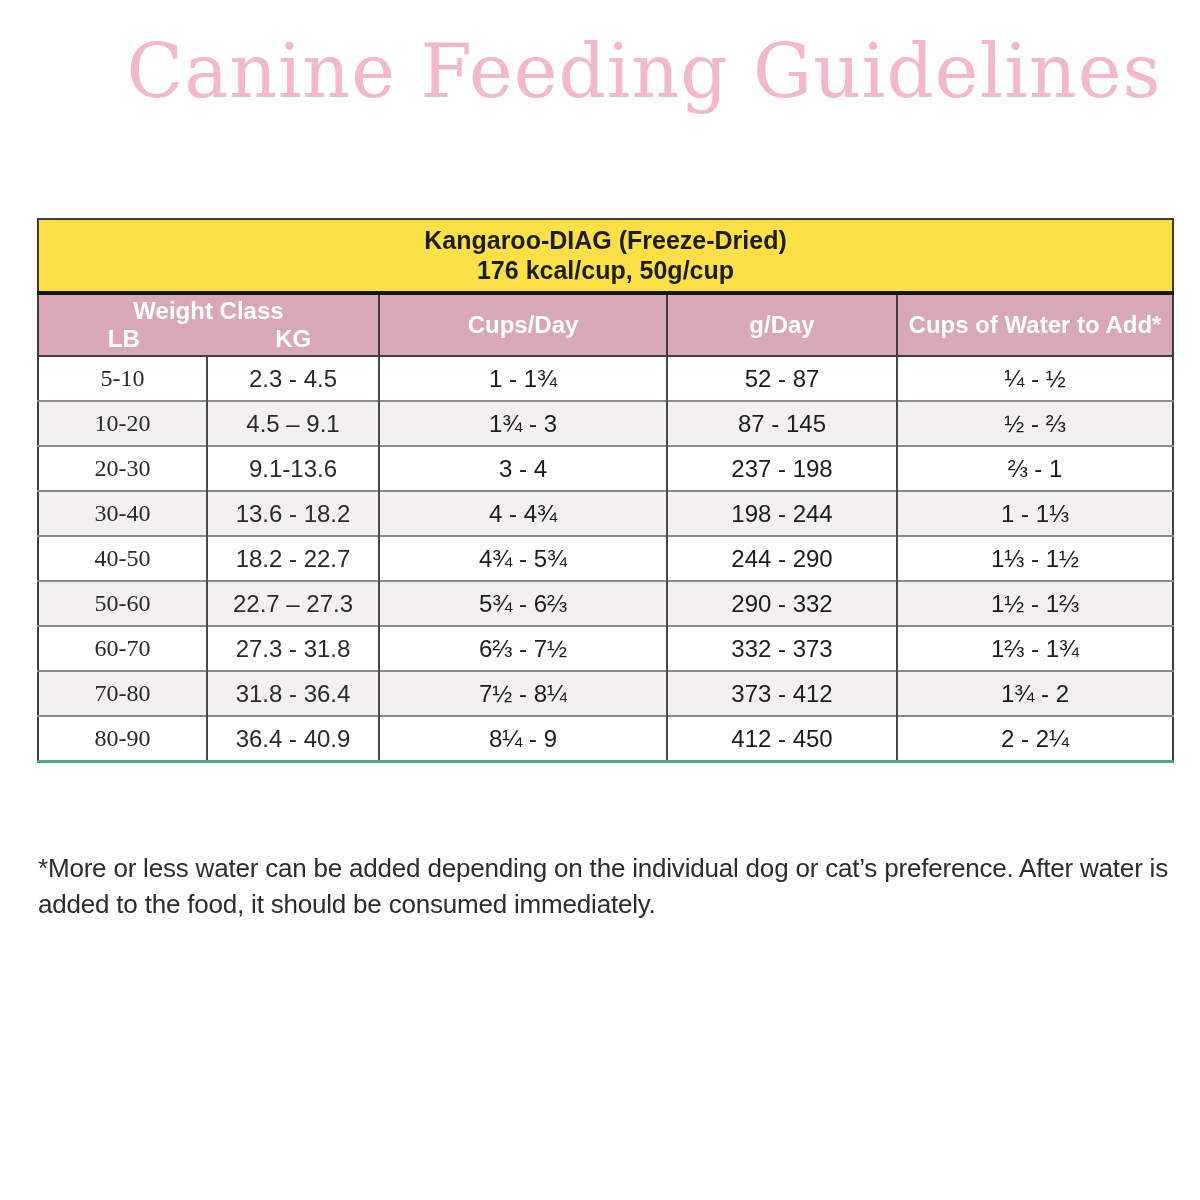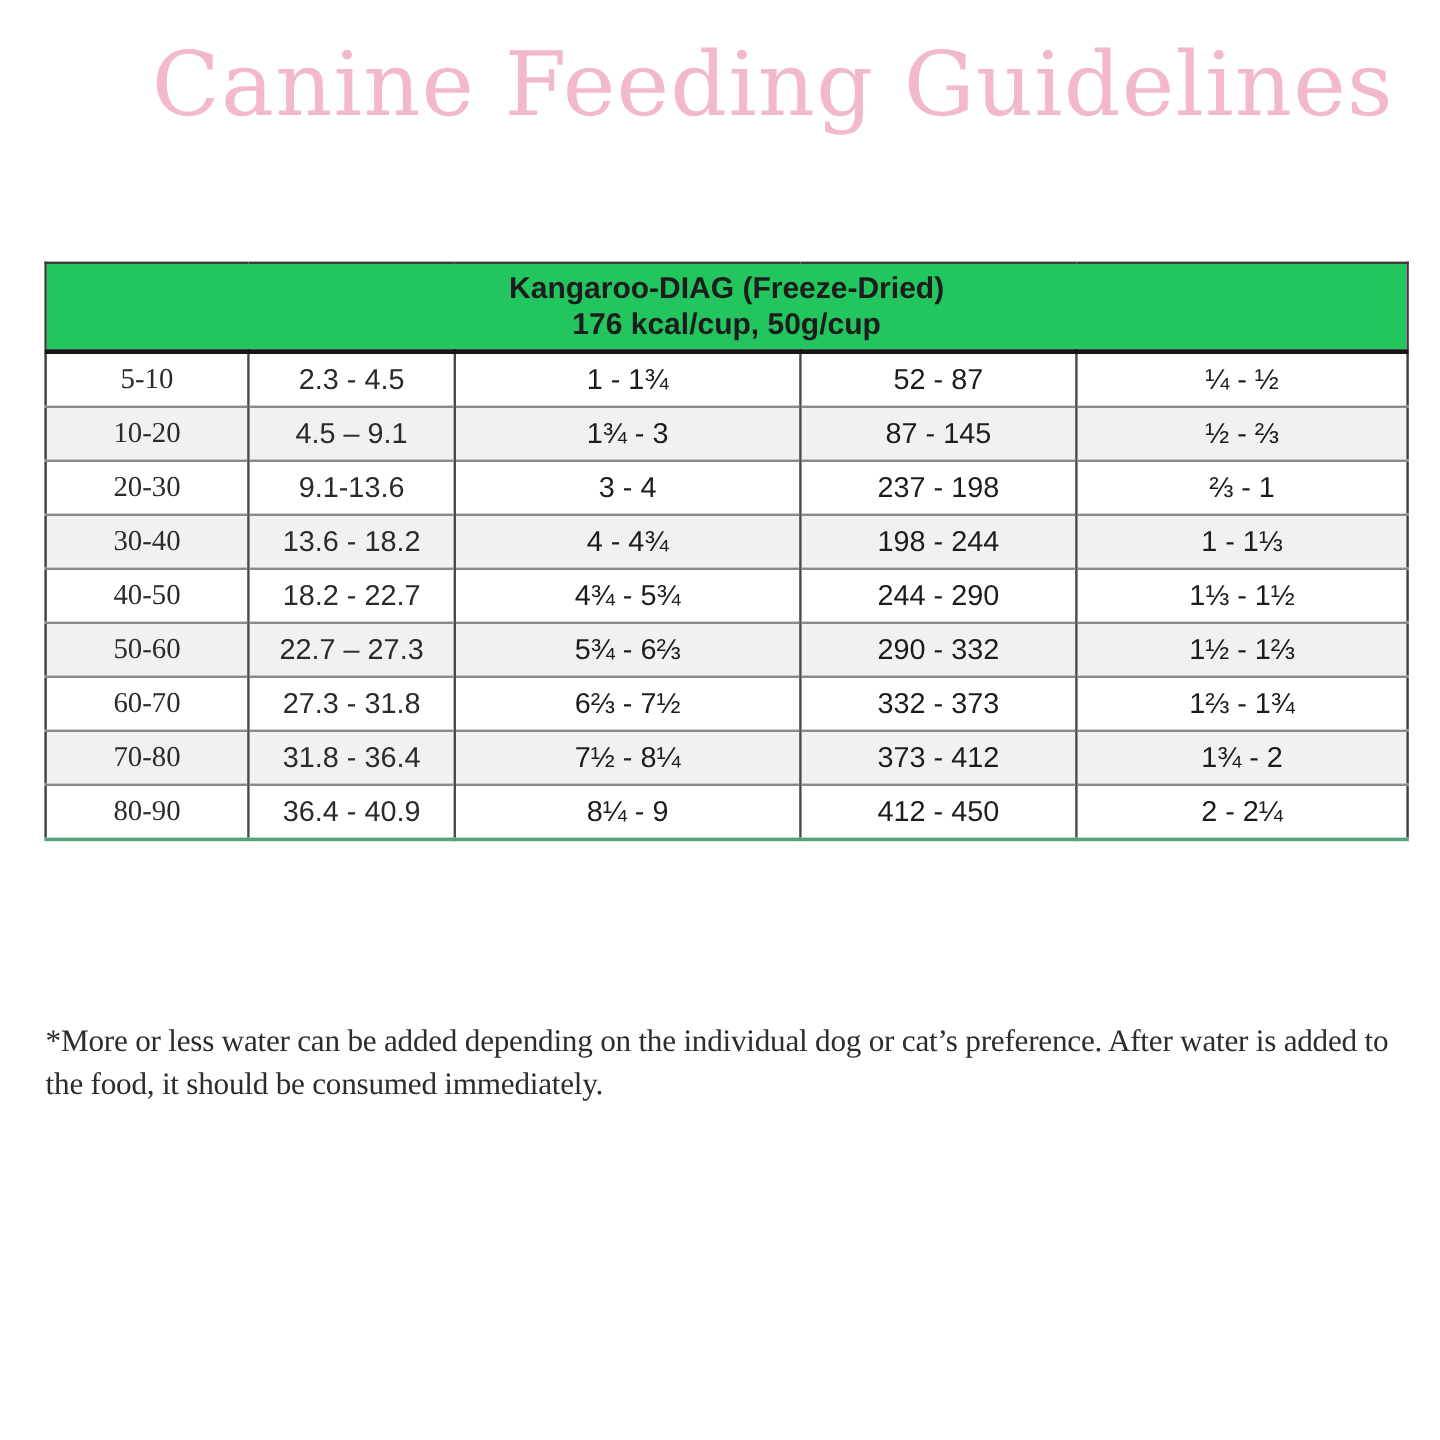--- a/index.html
+++ b/index.html
@@ -27,21 +27,21 @@
     table-layout:fixed;
     border:2px solid #3e3e3e;
     border-bottom:3px solid #55a57b;
   }
   th,td{
     text-align:center;vertical-align:middle;
     padding:0;
     overflow:hidden;white-space:nowrap;
   }
   tr.product-header th{
-    background:#22c55e;
+    background:#fde047;
     border-bottom:4px solid #161616;
     padding:5px 0 6px 0;
     font-size:25px;font-weight:700;color:#1d1d1d;
     line-height:30px;
     white-space:normal;
   }
   tr.col-header th{
     background:#d9a8b8;
     color:#ffffff;
     font-size:24px;font-weight:700;
@@ -63,21 +63,20 @@
   tbody td:first-child{border-left:none;font-family:Liberation Serif, serif;}
   tbody tr:nth-child(odd) td{background:#ffffff;}
   tbody tr:nth-child(even) td{background:#f3f0f1;}
   td.c-cups, td.c-g, td.c-water{font-weight:400;color:#1c1c1c;}
   td.c-lb, td.c-kg{font-weight:400;color:#2a2a2a;}
   .footnote{
     position:absolute;top:850px;left:38px;width:1150px;
     font-size:26px;line-height:36px;
     letter-spacing:-0.2px;
     color:#2c2c2c;
-    font-family:Liberation Serif, serif;
   }
 </style>
 </head>
 <body>
 
 <div class="title">Canine Feeding Guidelines</div>
 
 <div class="table-wrap">
   <table>
     <colgroup>
@@ -86,20 +85,32 @@
       <col style="width:288px">
       <col style="width:230px">
       <col style="width:276px">
     </colgroup>
     <thead>
       <tr class="product-header">
         <th colspan="5">
           <div>Kangaroo-DIAG (Freeze-Dried)</div>
           <div>176 kcal/cup, 50g/cup</div>
         </th>
+      </tr>
+      <tr class="col-header">
+        <th colspan="2">
+          <div>Weight Class</div>
+          <div class="wc-sub">
+            <span>LB</span>
+            <span>KG</span>
+          </div>
+        </th>
+        <th>Cups/Day</th>
+        <th>g/Day</th>
+        <th>Cups of Water to Add*</th>
       </tr>
     </thead>
     <tbody>
       <tr>
         <td class="c-lb">5-10</td>
         <td class="c-kg">2.3 - 4.5</td>
         <td class="c-cups">1 - 1¾</td>
         <td class="c-g">52 - 87</td>
         <td class="c-water">¼ - ½</td>
       </tr>

